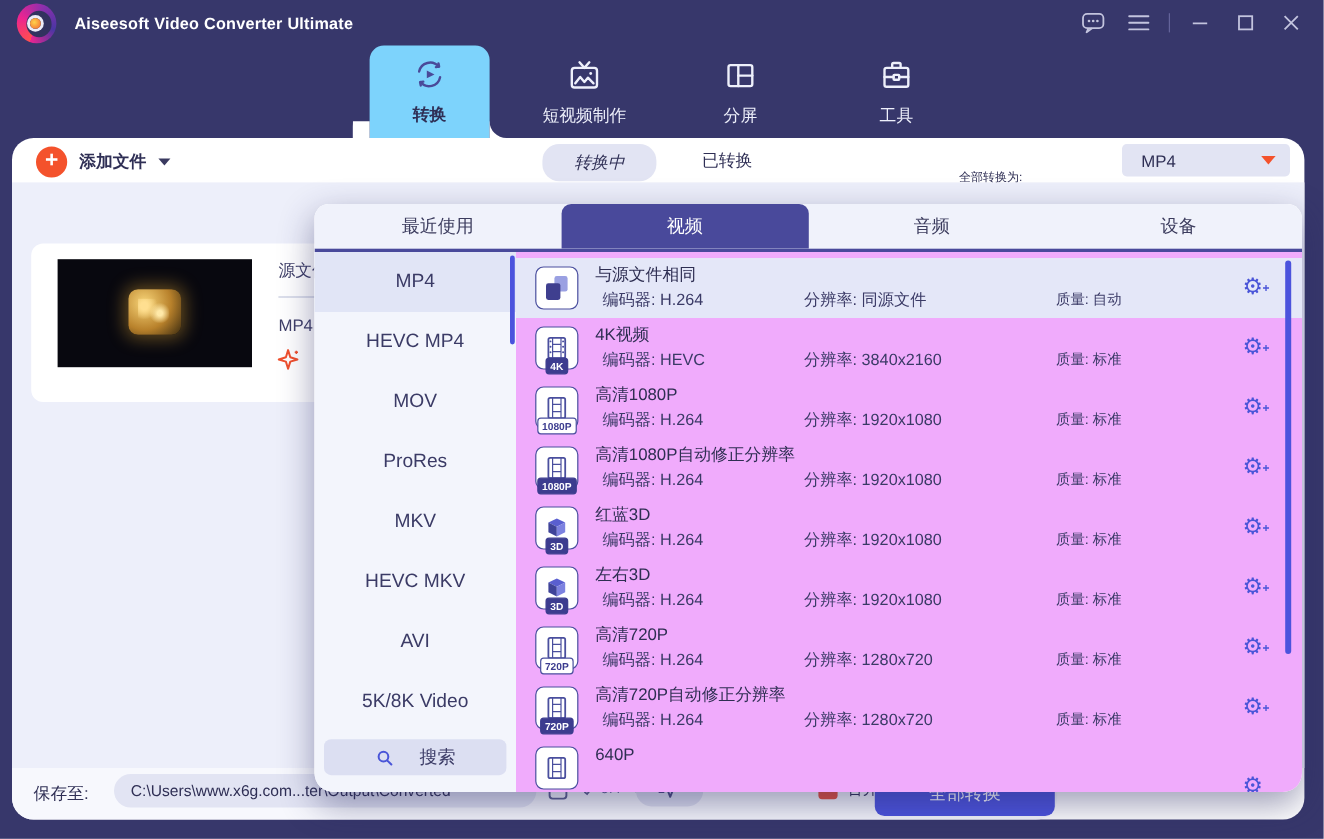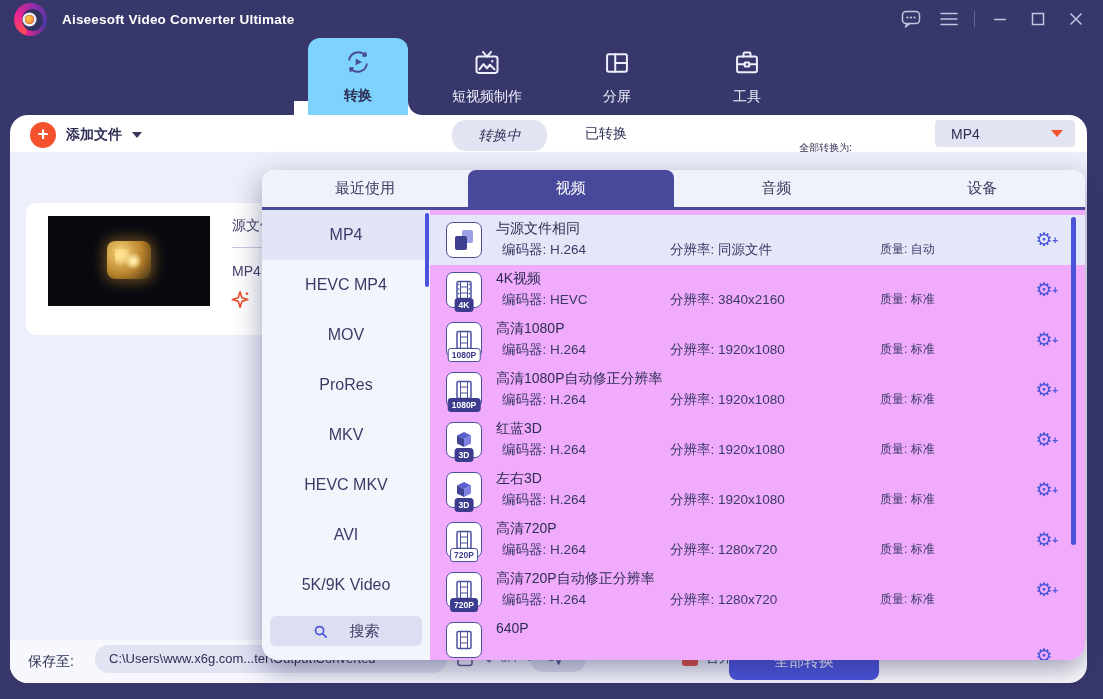--- a/index.html
+++ b/index.html
@@ -268,21 +268,21 @@
   </div>
   <div class="dlg-body">
     <div class="dlg-side">
       <div class="side-item selected">MP4</div>
       <div class="side-item">HEVC MP4</div>
       <div class="side-item">MOV</div>
       <div class="side-item">ProRes</div>
       <div class="side-item">MKV</div>
       <div class="side-item">HEVC MKV</div>
       <div class="side-item">AVI</div>
-      <div class="side-item">5K/9K Video</div>
+      <div class="side-item">5K/8K Video</div>
       <div class="search-btn">
         <svg width="15" height="15" viewBox="0 0 16 16">
             <circle cx="7" cy="7" r="4.3" fill="none" stroke="#4a55d8" stroke-width="1.8"></circle>
             <path d="M10.5 10.5 L14 14" stroke="#4a55d8" stroke-width="1.8" stroke-linecap="round"></path>
           </svg>
         <span>搜索</span>
       </div>
       <div class="side-scroll"></div>
     </div>
     <div class="dlg-list">

